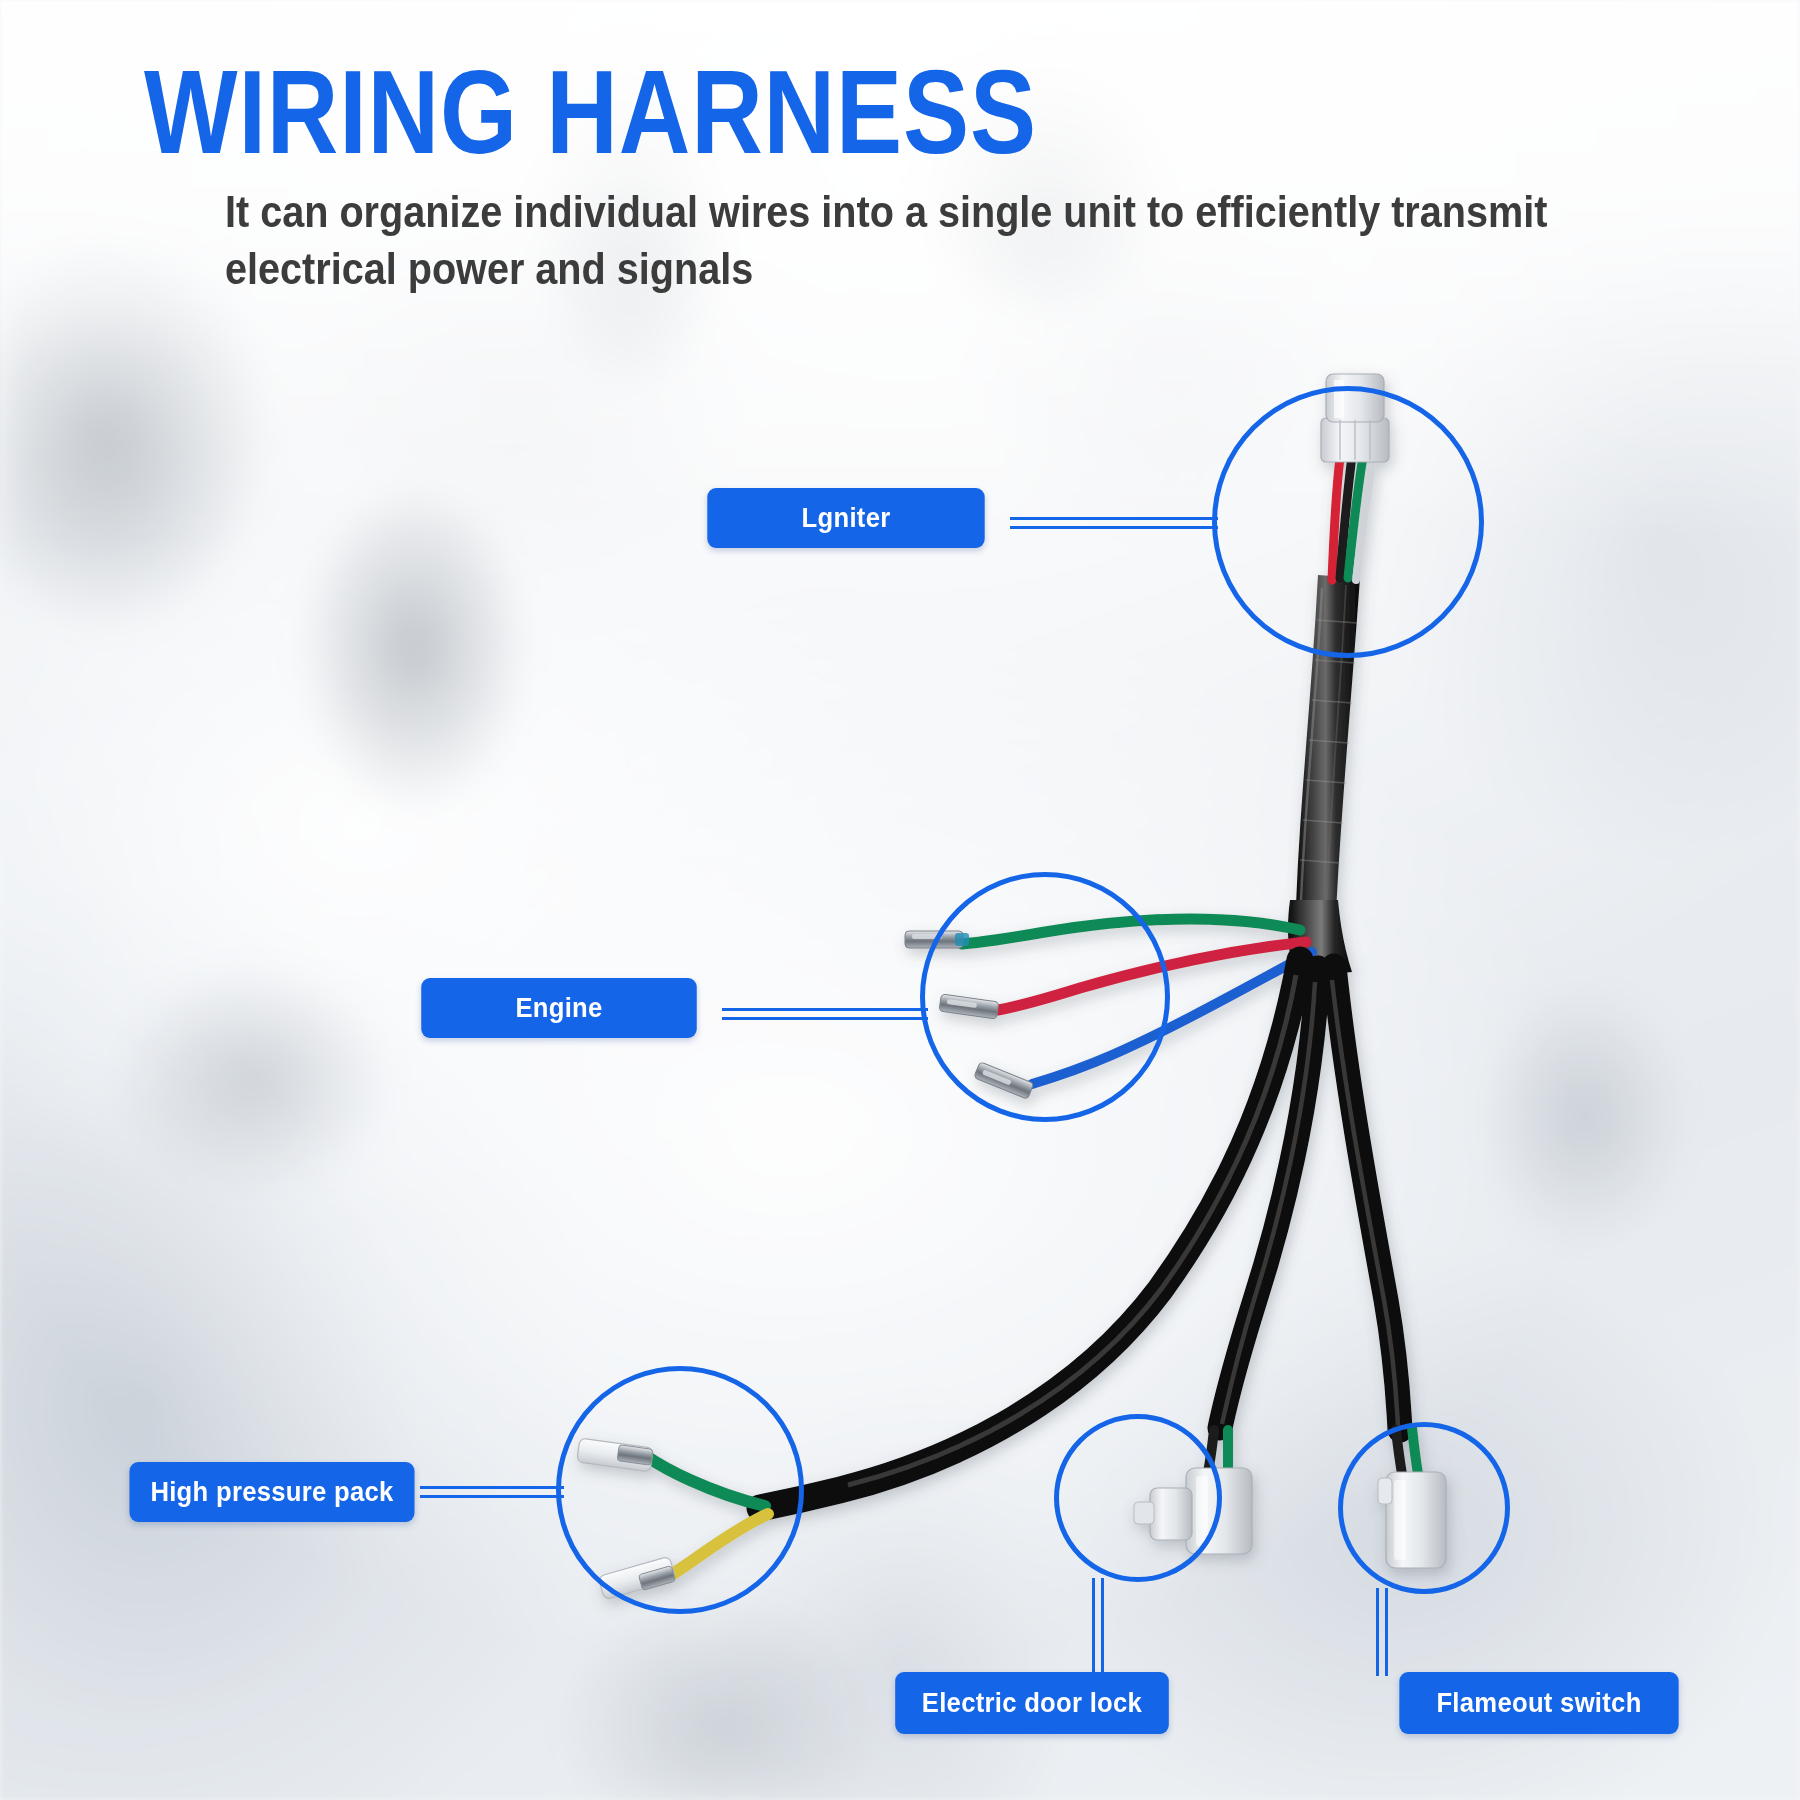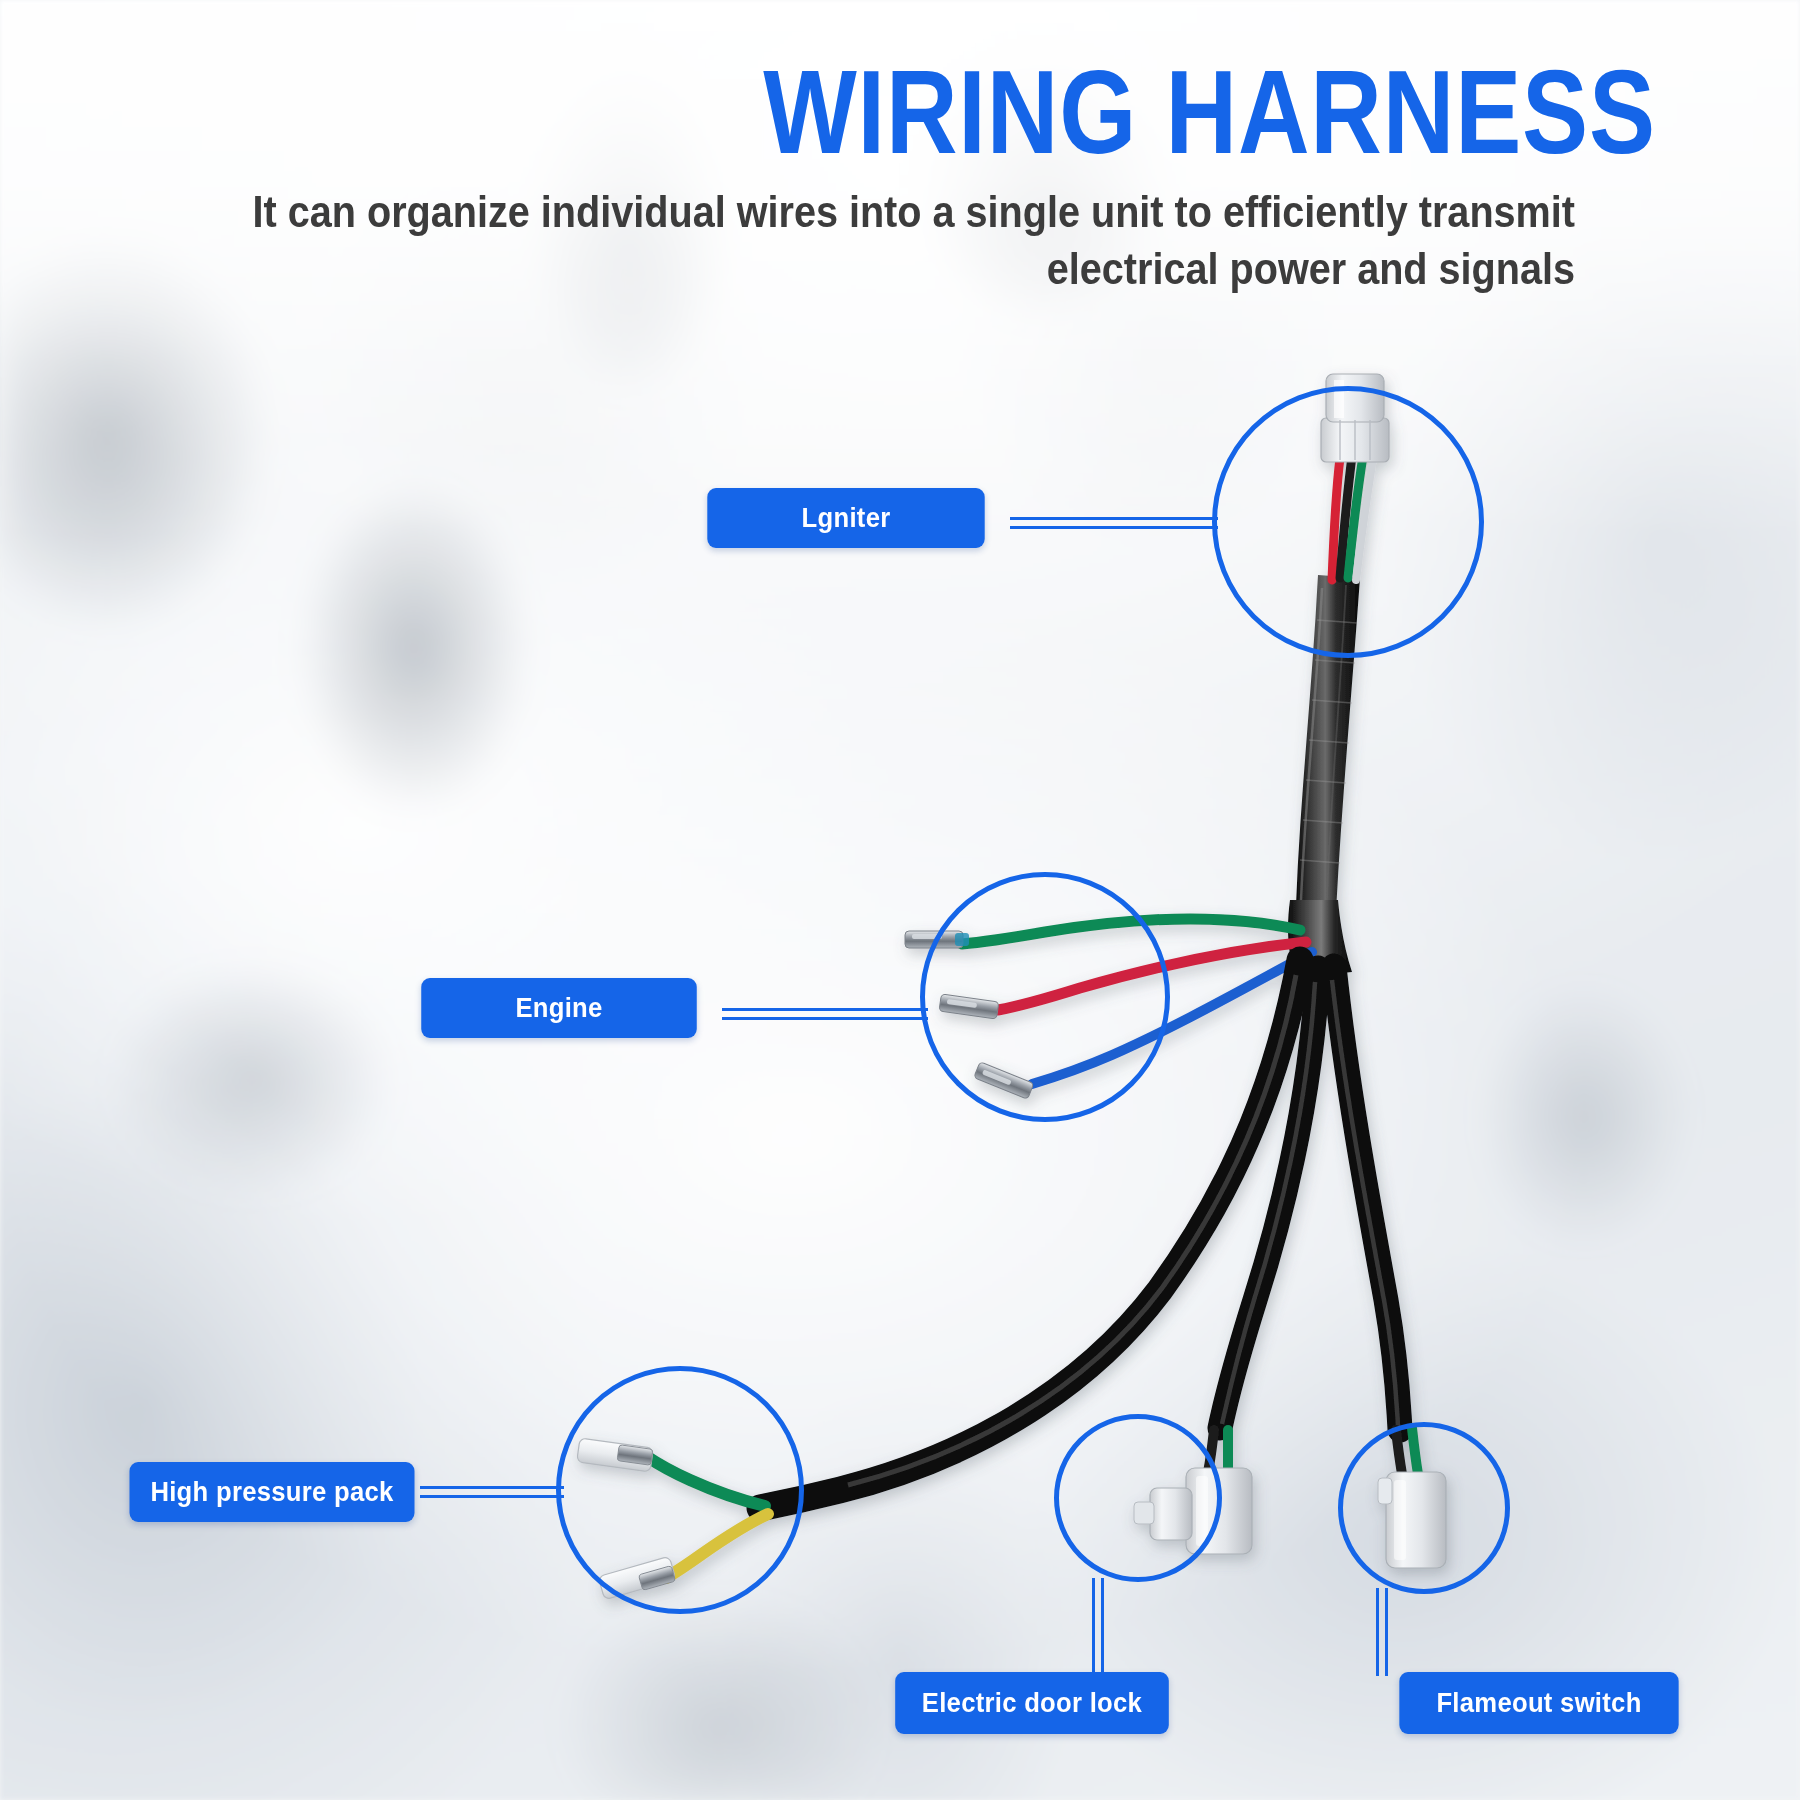--- a/index.html
+++ b/index.html
@@ -43,21 +43,21 @@
       radial-gradient(ellipse 12% 10% at 40% 96%, rgba(112,124,138,0.24), rgba(0,0,0,0) 74%);
     filter:blur(16px);
   }
   
   #bg-photo::after {
     content:""; position:absolute; inset:0;
     background:linear-gradient(180deg, rgba(255,255,255,0.94) 0%, rgba(255,255,255,0.80) 10%, rgba(255,255,255,0.30) 20%, rgba(255,255,255,0) 30%);
   }
 
   
-  #header { position:absolute; top:0; left:0; width:1800px; text-align:right; z-index:40; }
+  #header { position:absolute; top:0; left:0; width:1800px; text-align:left; z-index:40; }
   #title {
     margin-top:52px;
     color:#1565e8;
     font-size:118px;
     font-weight:bold;
     letter-spacing:1px;
     line-height:1.02;
     transform:scaleX(0.84);
     font-family:"Liberation Sans", sans-serif;
   }

